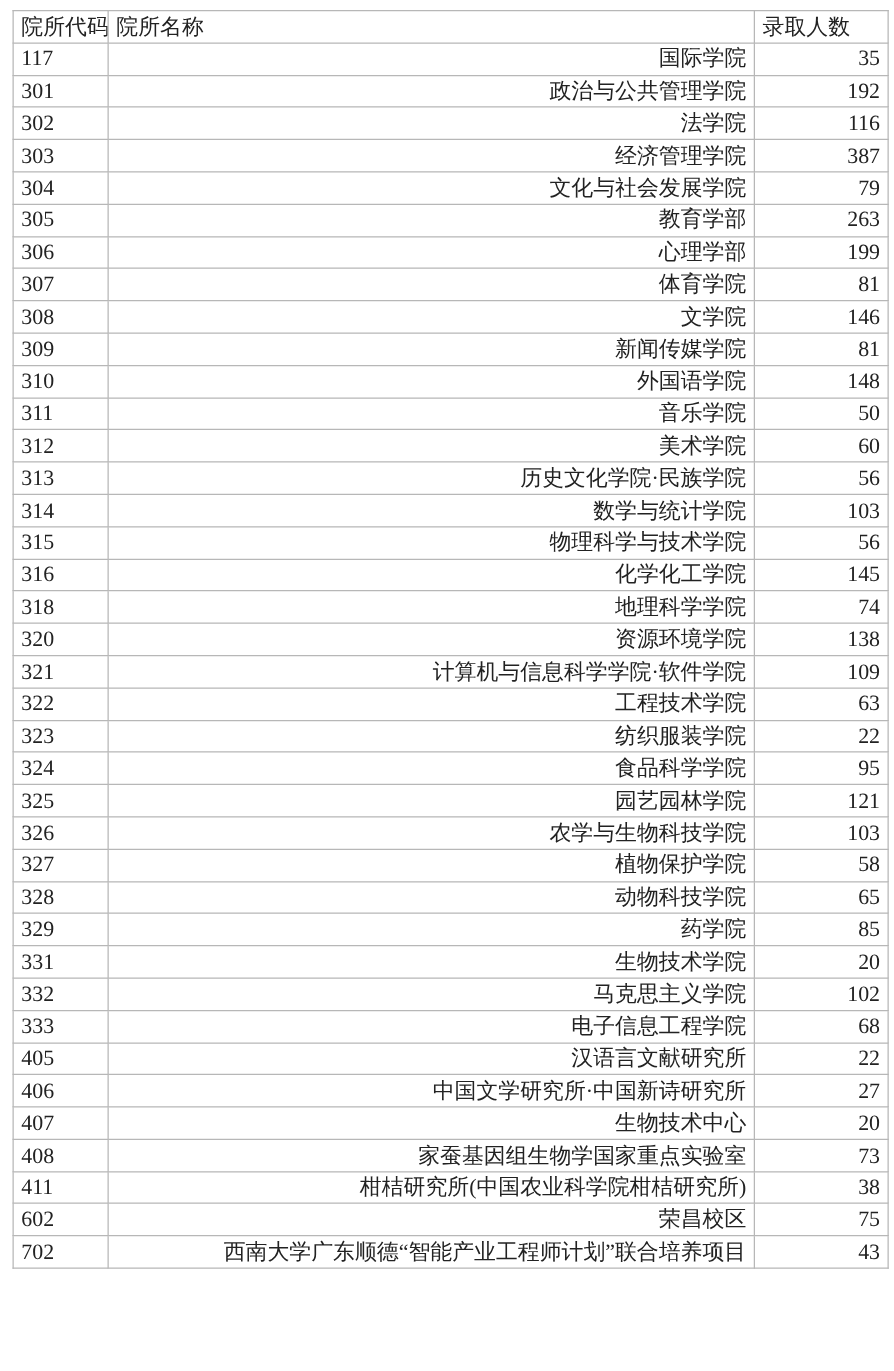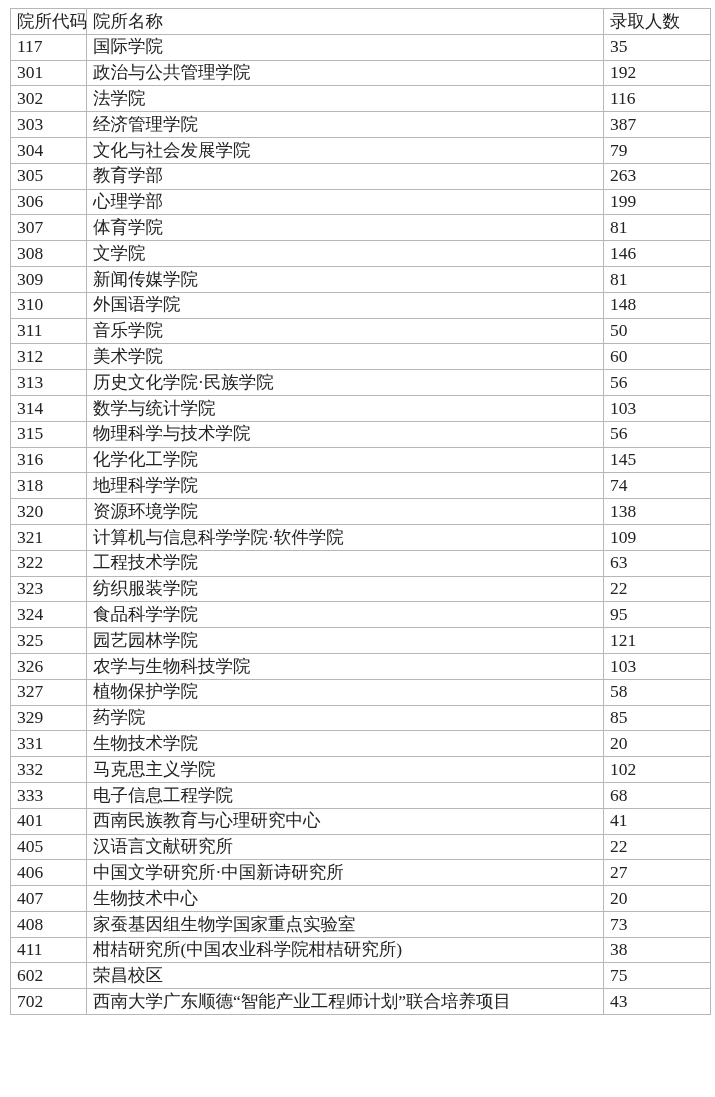--- a/index.html
+++ b/index.html
@@ -34,22 +34,22 @@
     color: #222222;
     font-weight: 400;
     padding: 0 6px;
     white-space: nowrap;
     overflow: hidden;
     vertical-align: middle;
     background: #ffffff;
   }
   table.adm th { text-align: left; }
   td.cell-code  { text-align: left;  padding-left: 7px; }
-  td.cell-name  { text-align: left;  padding-left: 9px; }
-  td.cell-count { padding-right: 6px; }
+  td.cell-name  { text-align: right;  padding-left: 9px; }
+  td.cell-count { text-align: right; padding-right: 6px; }
 </style>
 </head>
 <body>
 
 <div class="table-wrap">
   <table class="adm">
     <colgroup>
       <col class="c-code">
       <col class="c-name">
       <col class="c-count">
@@ -186,43 +186,43 @@
           <td class="cell-code">326</td>
           <td class="cell-name">农学与生物科技学院</td>
           <td class="cell-count">103</td>
         </tr>
         <tr>
           <td class="cell-code">327</td>
           <td class="cell-name">植物保护学院</td>
           <td class="cell-count">58</td>
         </tr>
         <tr>
+          <td class="cell-code">328</td>
+          <td class="cell-name">动物科技学院</td>
+          <td class="cell-count">65</td>
+        </tr>
+        <tr>
           <td class="cell-code">329</td>
           <td class="cell-name">药学院</td>
           <td class="cell-count">85</td>
         </tr>
         <tr>
           <td class="cell-code">331</td>
           <td class="cell-name">生物技术学院</td>
           <td class="cell-count">20</td>
         </tr>
         <tr>
           <td class="cell-code">332</td>
           <td class="cell-name">马克思主义学院</td>
           <td class="cell-count">102</td>
         </tr>
         <tr>
           <td class="cell-code">333</td>
           <td class="cell-name">电子信息工程学院</td>
           <td class="cell-count">68</td>
-        </tr>
-        <tr>
-          <td class="cell-code">401</td>
-          <td class="cell-name">西南民族教育与心理研究中心</td>
-          <td class="cell-count">41</td>
         </tr>
         <tr>
           <td class="cell-code">405</td>
           <td class="cell-name">汉语言文献研究所</td>
           <td class="cell-count">22</td>
         </tr>
         <tr>
           <td class="cell-code">406</td>
           <td class="cell-name">中国文学研究所·中国新诗研究所</td>
           <td class="cell-count">27</td>

